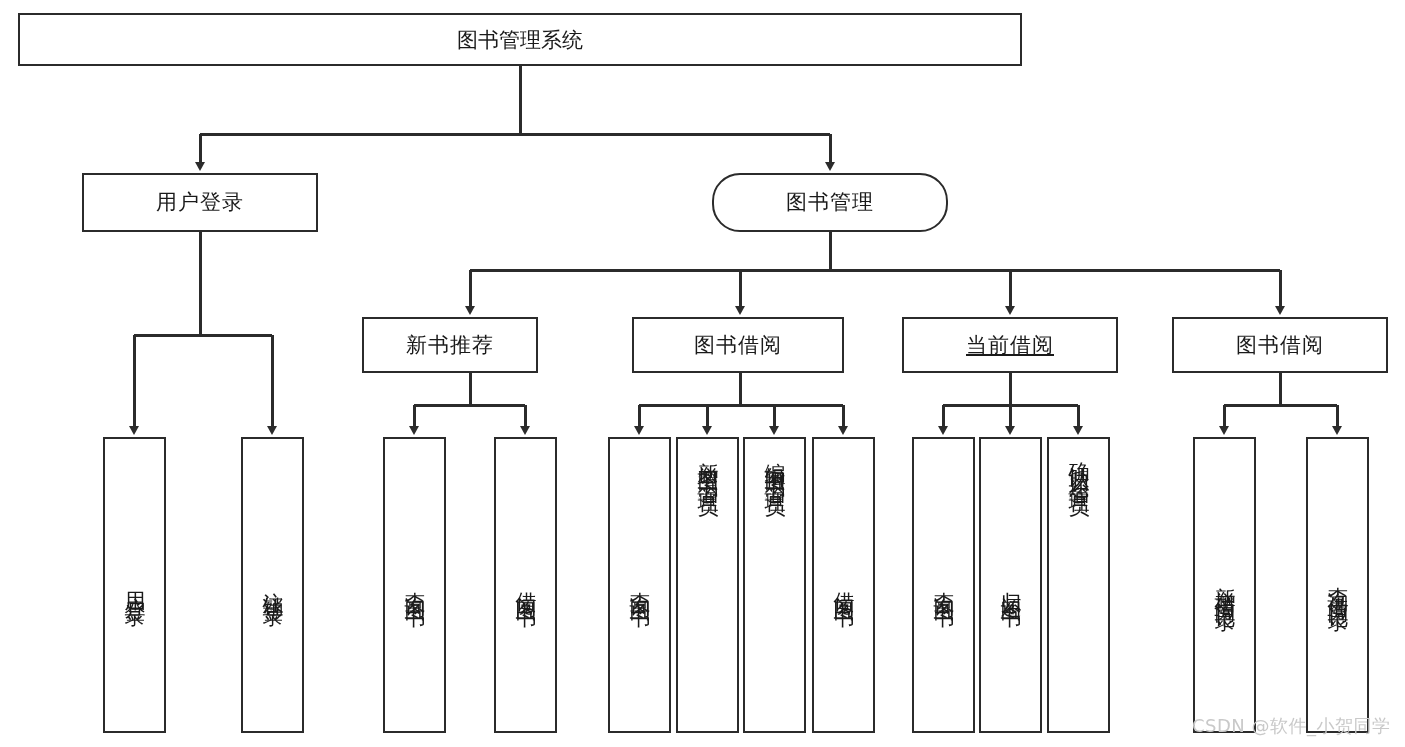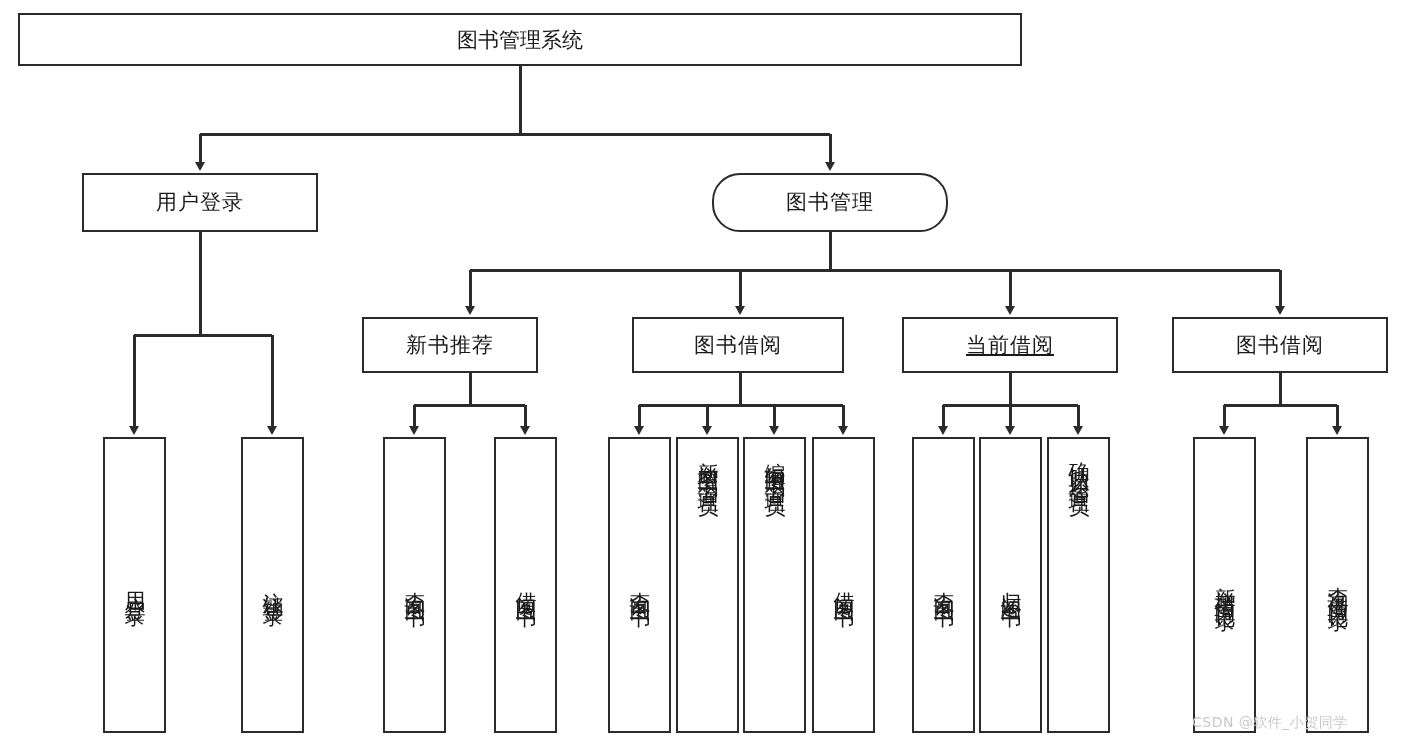--- a/index.html
+++ b/index.html
@@ -62,21 +62,21 @@
     display: flex;
     align-items: center;
     justify-content: center;
   }
   .leaf.top .leafinner {
     align-items: flex-start;
     padding-top: 6px;
   }
   .watermark {
     position: absolute;
-    font-size: 14px;
+    font-size: 18px;
     color: #c9c9c9;
     white-space: nowrap;
     letter-spacing: 0.5px;
     font-family: "DejaVu Sans", "Liberation Sans", sans-serif;
   }
 </style>
 </head>
 <body>
 
 <div id="canvas">

